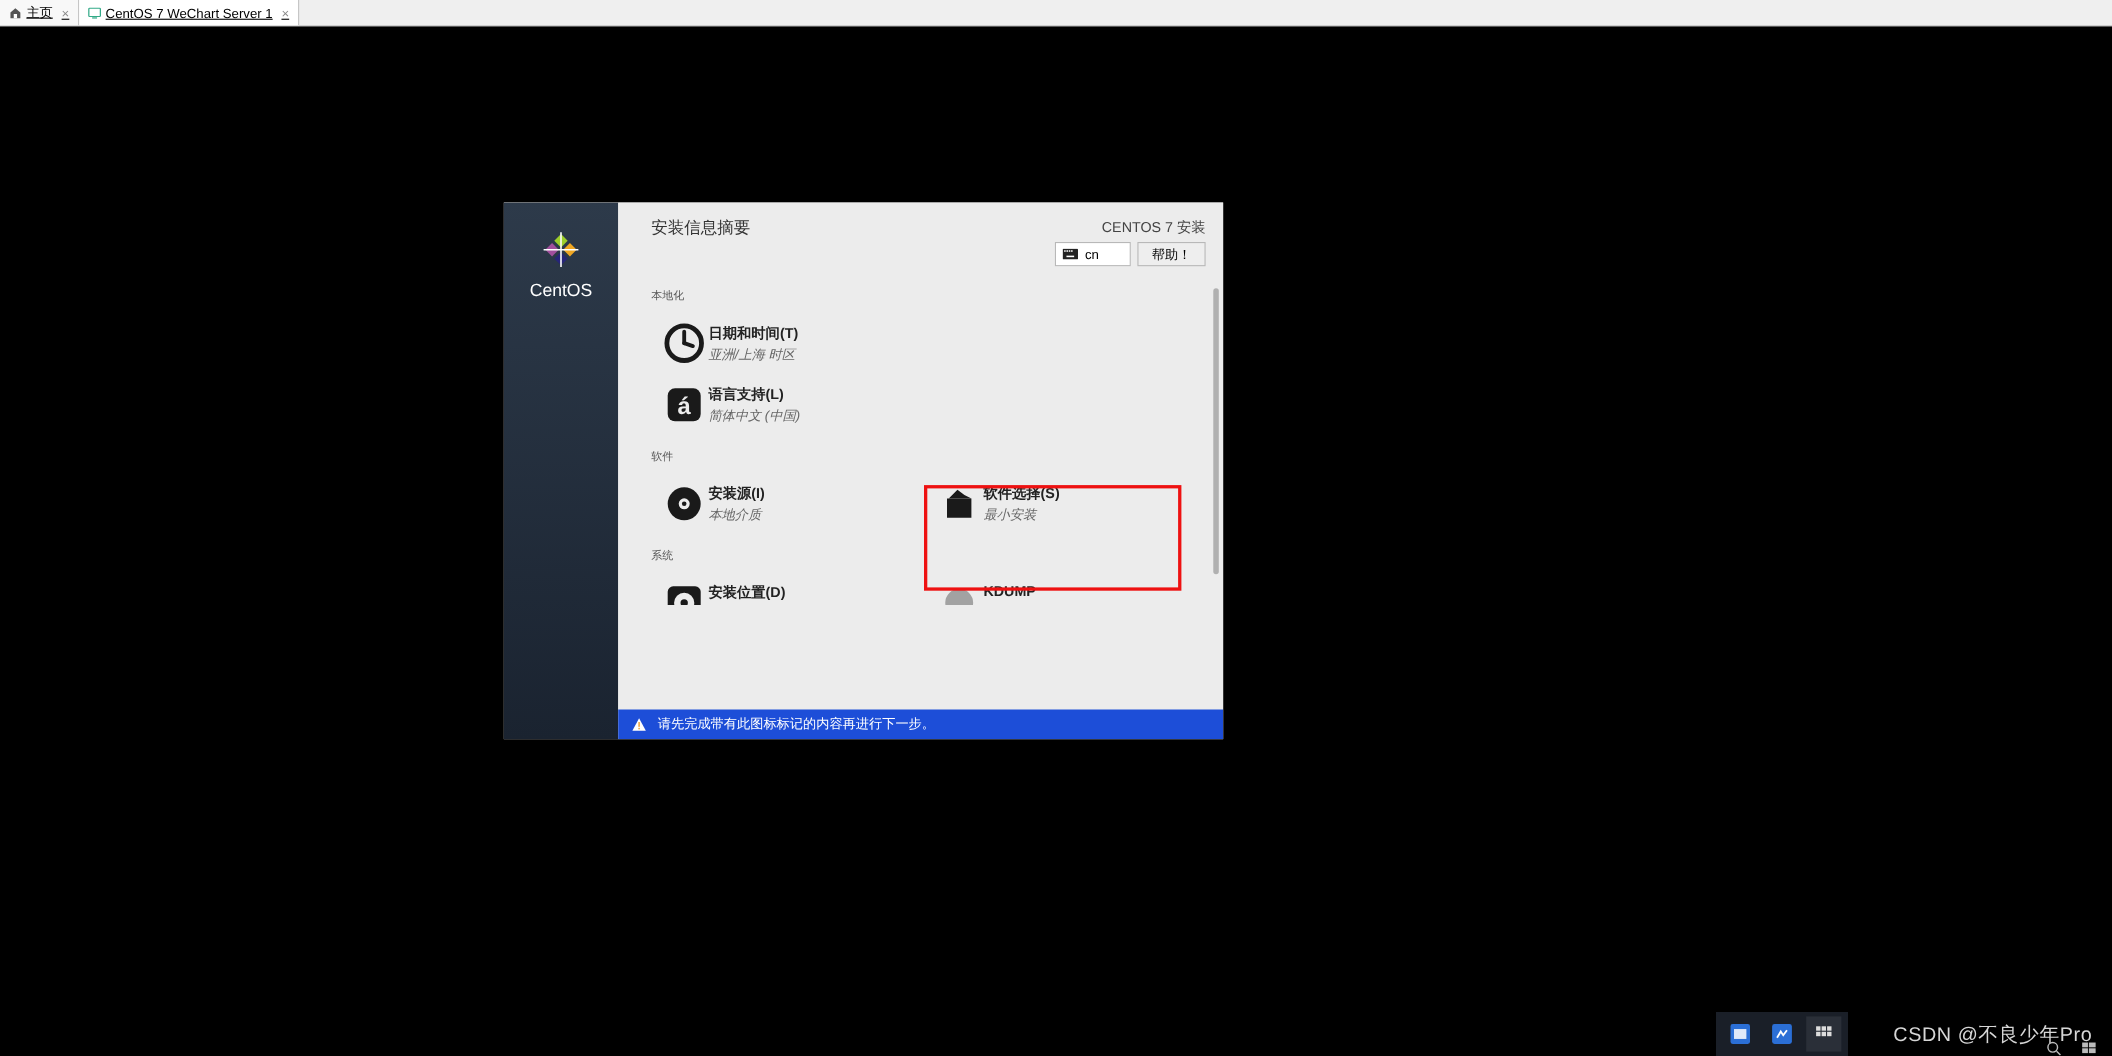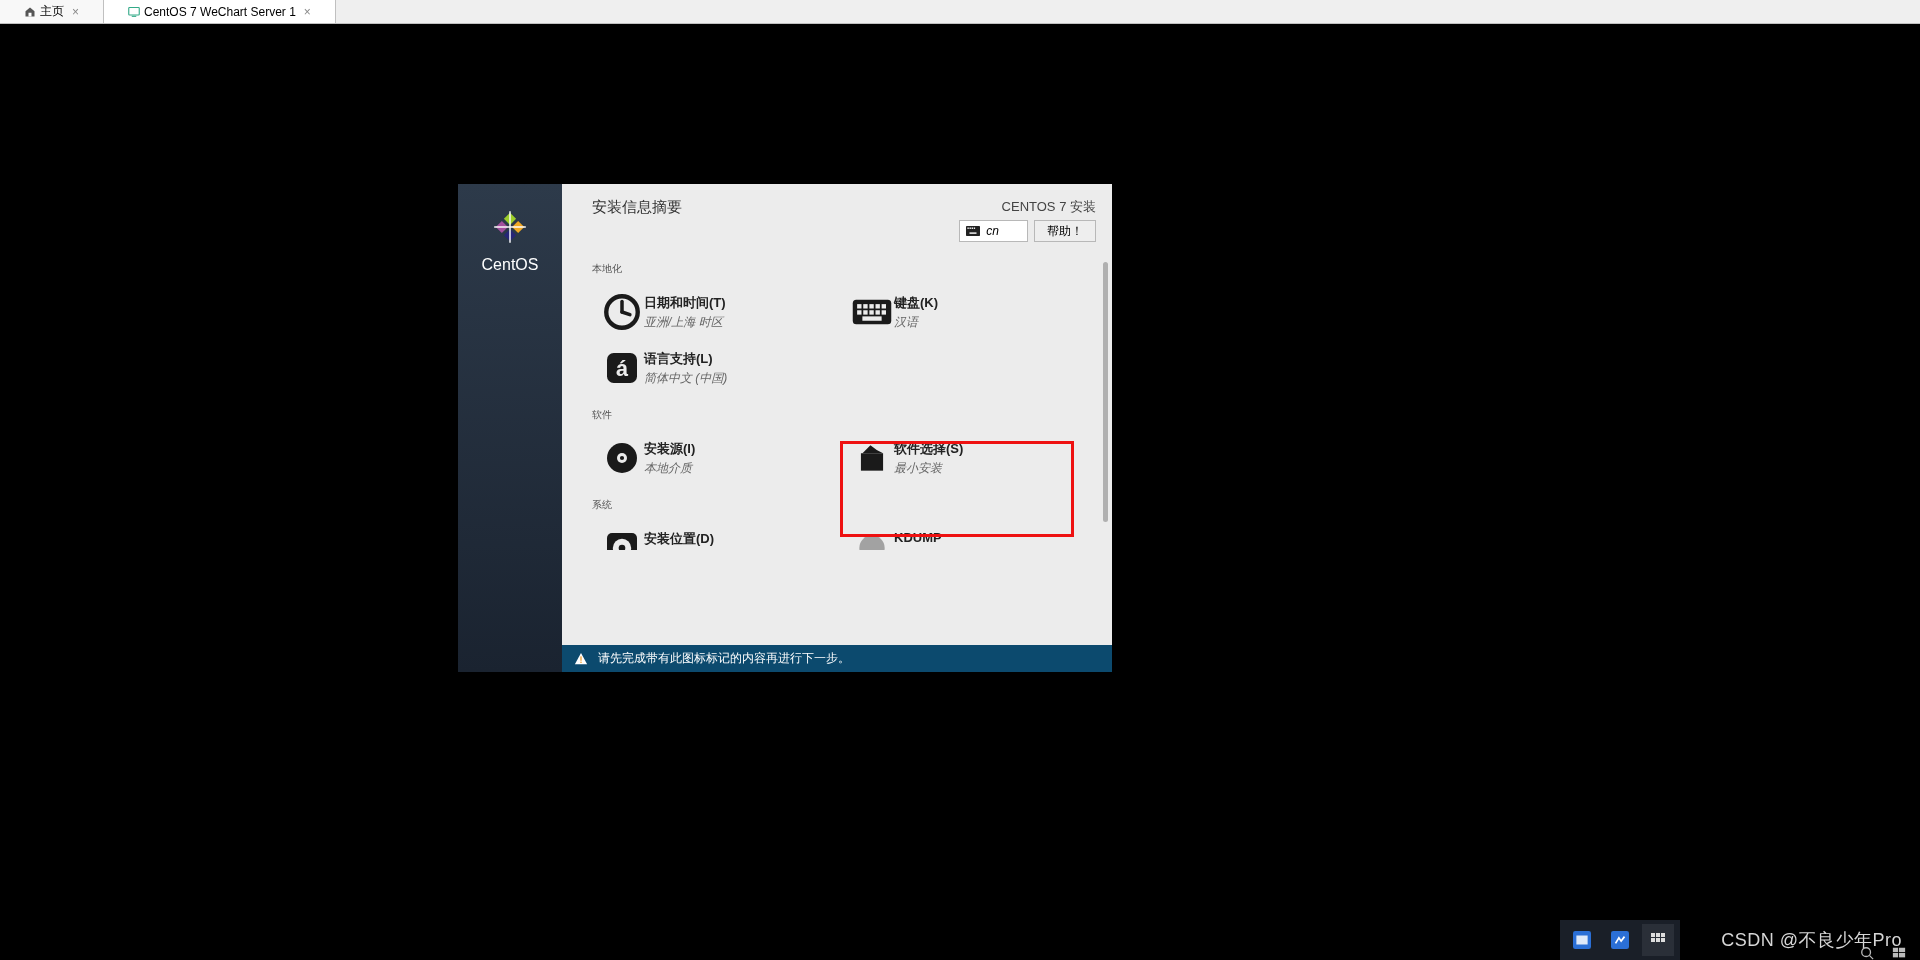--- a/index.html
+++ b/index.html
@@ -1,20 +1,20 @@
 <!DOCTYPE html>
 <html><head>
 <meta charset="utf-8">
 <style>
 * { margin: 0; padding: 0; box-sizing: border-box; font-family: "Microsoft YaHei", "PingFang SC", sans-serif; }
 html, body { width: 1920px; height: 960px; background: #000; overflow: hidden; }
 
 .outer-frame { width: 1920px; height: 960px; background: #fff; position: relative; }
 .tab-bar { height: 24px; background: #efefef; border-bottom: 1px solid #c0c0c0; display: flex; align-items: stretch; }
-.tab { display: flex; align-items: center; gap: 4px; padding: 0 24px; border-right: 1px solid #c0c0c0; background: #f8f8f8; font-size: 12px; cursor: pointer; }
+.tab { display: flex; align-items: center; gap: 4px; padding: 0 8px; border-right: 1px solid #c0c0c0; background: #f8f8f8; font-size: 12px; cursor: pointer; text-decoration: underline; }
 .tab.active { background: #fff; }
 .tab .home-ic { width: 12px; height: 12px; }
 .tab .close-x { color: #888; font-size: 12px; margin-left: 4px; }
 .tab .vm-ic { width: 12px; height: 12px; }
 
 .viewport { position: absolute; top: 24px; left: 0; right: 0; bottom: 0; background: #000; }
 
 .installer-window { position: absolute; left: 458px; top: 160px; width: 654px; height: 488px; background: #e6e6e6; box-shadow: 0 0 4px rgba(0,0,0,.4); display: flex; flex-direction: column; overflow: hidden; }
 
 .installer-body { flex: 1; display: flex; overflow: hidden; }
@@ -23,21 +23,21 @@
 .logo-wrap { display:flex; flex-direction:column; align-items:center; gap:6px; }
 .logo-text { color:#fff; font-size:16px; }
 
 .main { flex: 1; background: #ececec; display: flex; flex-direction: column; position: relative; }
 
 .header-row { display:flex; justify-content: space-between; align-items: flex-start; padding: 14px 16px 8px 30px; }
 .header-title { font-size: 15px; color:#333; }
 .header-right { display:flex; flex-direction:column; align-items:flex-end; gap:4px; }
 .install-label { font-size: 13px; color:#444; }
 .header-controls { display:flex; gap:6px; }
-.lang-box { display:flex; align-items:center; gap:6px; background:#fff; border:1px solid #b8b8b8; padding:2px 28px 2px 6px; font-size:12px; height:22px;font-style:italic; }
+.lang-box { display:flex; align-items:center; gap:6px; background:#fff; border:1px solid #b8b8b8; padding:2px 28px 2px 6px; font-size:12px; height:22px; }
 .kbd-ic { width:14px; height:10px; }
 .help-btn { background:#eee; border:1px solid #b8b8b8; padding:2px 12px; font-size:12px; height:22px; cursor:pointer; }
 
 .scroll-area { flex:1; overflow:hidden; position:relative; padding: 0 20px 0 30px; }
 .scrollbar-thumb { position:absolute; right:4px; top:12px; width:5px; height:260px; background:#b0b0b0; border-radius:3px; }
 
 .cat-title { font-size:10px; color:#555; margin: 12px 0 8px 0; }
 .items-row { display:flex; gap:10px; }
 .spoke { display:flex; padding:6px 8px; width:240px; cursor:pointer; align-items:flex-start; }
 .spoke .ic-box { width:44px; height:44px; display:flex; align-items:center; justify-content:center; flex-shrink:0; }
@@ -48,21 +48,21 @@
 .spoke.cut { overflow:hidden; height: 30px; }
 
 .highlight-box { position:absolute; border:3px solid #e11; pointer-events:none; }
 
 .footer { padding:6px 14px 8px 14px; background:#ececec; border-top:1px dashed #bbb; }
 .btn-row { display:flex; justify-content:flex-end; gap:10px; margin-bottom:6px; }
 .btn { padding:4px 18px; font-size:13px; border:1px solid #b0b0b0; background:#e6e6e6; cursor:pointer; }
 .btn.disabled { color:#999; cursor:default; }
 .hint { text-align:right; font-size:11px; color:#777; font-style:italic; letter-spacing:.2px; }
 
-.warn-bar { background:#0c4a6e; color:#fff; font-size:12px; padding:5px 12px; display:flex; align-items:center; gap:10px; }
+.warn-bar { background:#1d4ed8; color:#fff; font-size:12px; padding:5px 12px; display:flex; align-items:center; gap:10px; }
 .warn-tri { width:14px; height:14px; flex-shrink:0; }
 
 .taskbar { position:absolute; right:240px; bottom:0; height:40px; display:flex; align-items:center; gap:6px; background:#1a1f28; padding:0 6px; }
 .task-btn { width:32px; height:32px; display:flex; align-items:center; justify-content:center; cursor:pointer; }
 .task-btn.dark { background:#2a2f38; }
 
 .watermark { position:absolute; right:18px; bottom:8px; color:#d6d6d6; font-size:18px; letter-spacing:.5px; }
 .tray-row { position:absolute; right:14px; bottom:0; height:14px; display:flex; align-items:center; gap:18px; color:#b8b8b8; font-size:12px; }
 </style>
 </head>
@@ -145,44 +145,20 @@
                       <circle cx="24" cy="24" r="18" fill="none" stroke="#1a1a1a" stroke-width="5"></circle>
                       <line x1="24" y1="24" x2="24" y2="12" stroke="#1a1a1a" stroke-width="4" stroke-linecap="round"></line>
                       <line x1="24" y1="24" x2="33" y2="27" stroke="#1a1a1a" stroke-width="4" stroke-linecap="round"></line>
                     </svg>
                   </div>
                 <div class="spoke-labels">
                   <div class="spoke-title">日期和时间(T)</div>
                   <div class="spoke-sub">亚洲/上海 时区</div>
                 </div>
               </div>
-              <div class="spoke">
-                <div class="ic-box">
-                    <svg width="42" height="32" viewBox="0 0 48 36">
-                      <rect x="2" y="4" width="44" height="28" rx="4" fill="#1a1a1a"></rect>
-                      <g fill="#ececec">
-                        <rect x="7" y="9" width="5" height="5"></rect>
-                        <rect x="14" y="9" width="5" height="5"></rect>
-                        <rect x="21" y="9" width="5" height="5"></rect>
-                        <rect x="28" y="9" width="5" height="5"></rect>
-                        <rect x="35" y="9" width="5" height="5"></rect>
-                        <rect x="7" y="16" width="5" height="5"></rect>
-                        <rect x="14" y="16" width="5" height="5"></rect>
-                        <rect x="21" y="16" width="5" height="5"></rect>
-                        <rect x="28" y="16" width="5" height="5"></rect>
-                        <rect x="35" y="16" width="5" height="5"></rect>
-                        <rect x="13" y="23" width="22" height="5"></rect>
-                      </g>
-                    </svg>
-                  </div>
-                <div class="spoke-labels">
-                  <div class="spoke-title">键盘(K)</div>
-                  <div class="spoke-sub">汉语</div>
-                </div>
-              </div>
             </div>
             <div class="items-row">
               <div class="spoke">
                 <div class="ic-box">
                     <svg width="40" height="40" viewBox="0 0 48 48">
                       <rect x="6" y="6" width="36" height="36" rx="8" fill="#1a1a1a"></rect>
                       <text x="24" y="34" font-size="26" font-weight="700" fill="#ececec" text-anchor="middle" font-family="sans-serif">á</text>
                     </svg>
                   </div>
                 <div class="spoke-labels">

